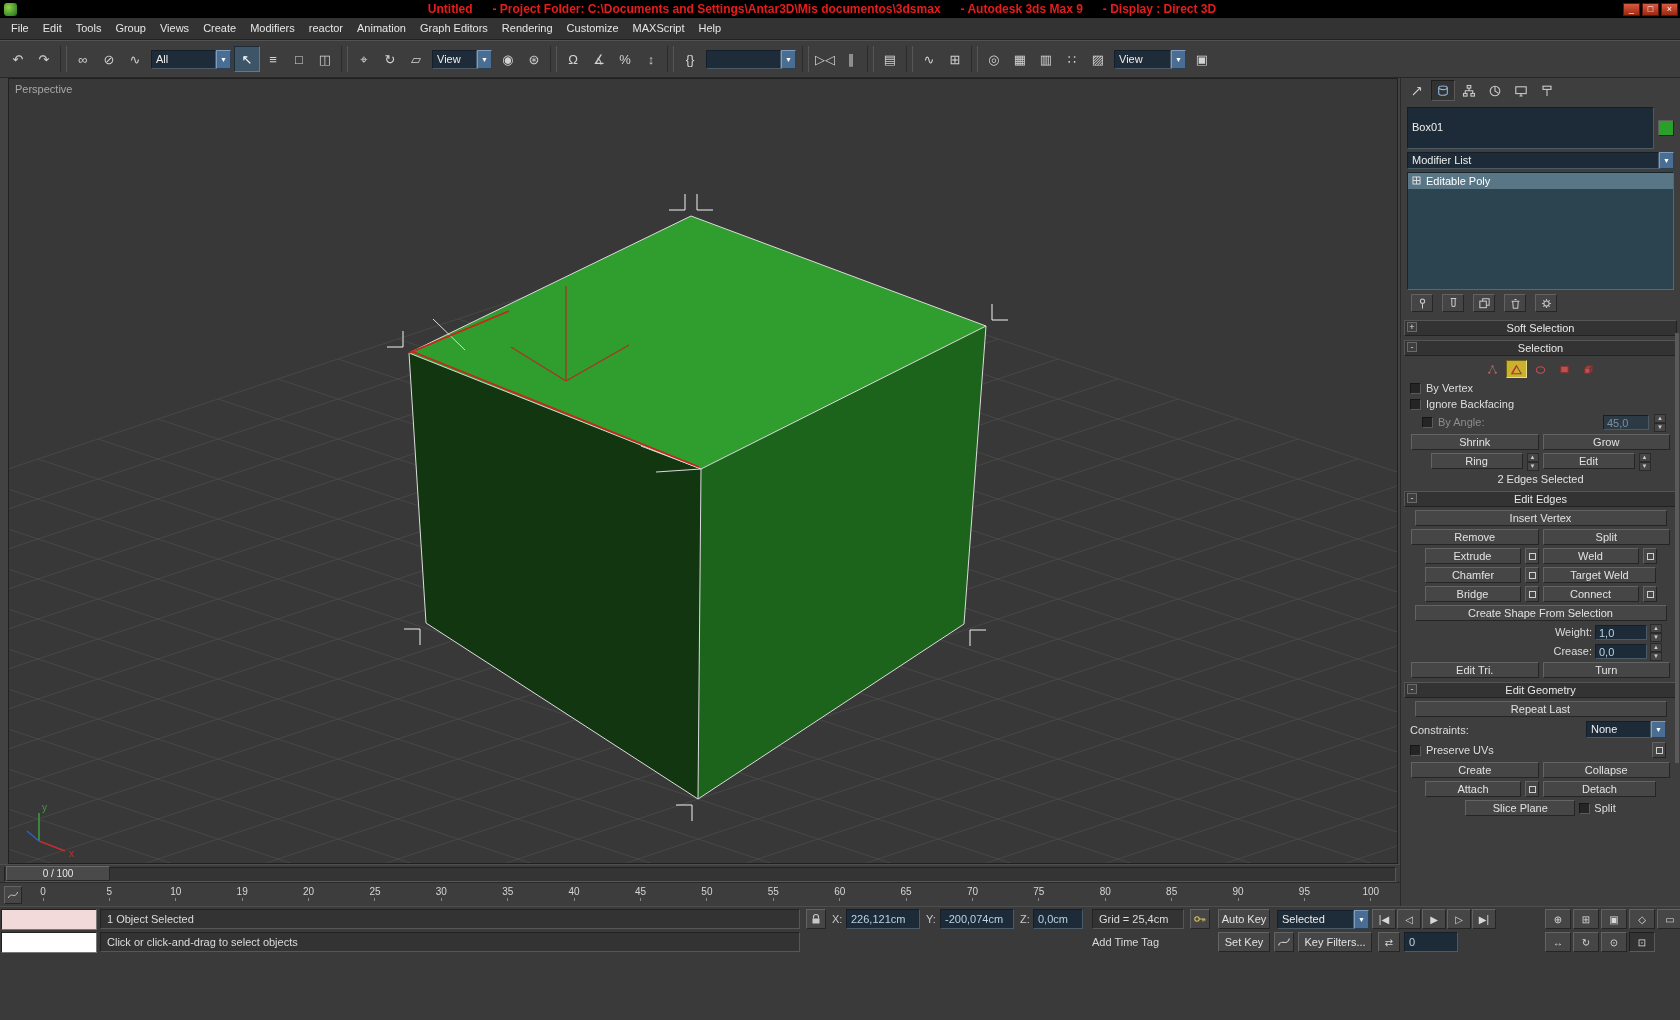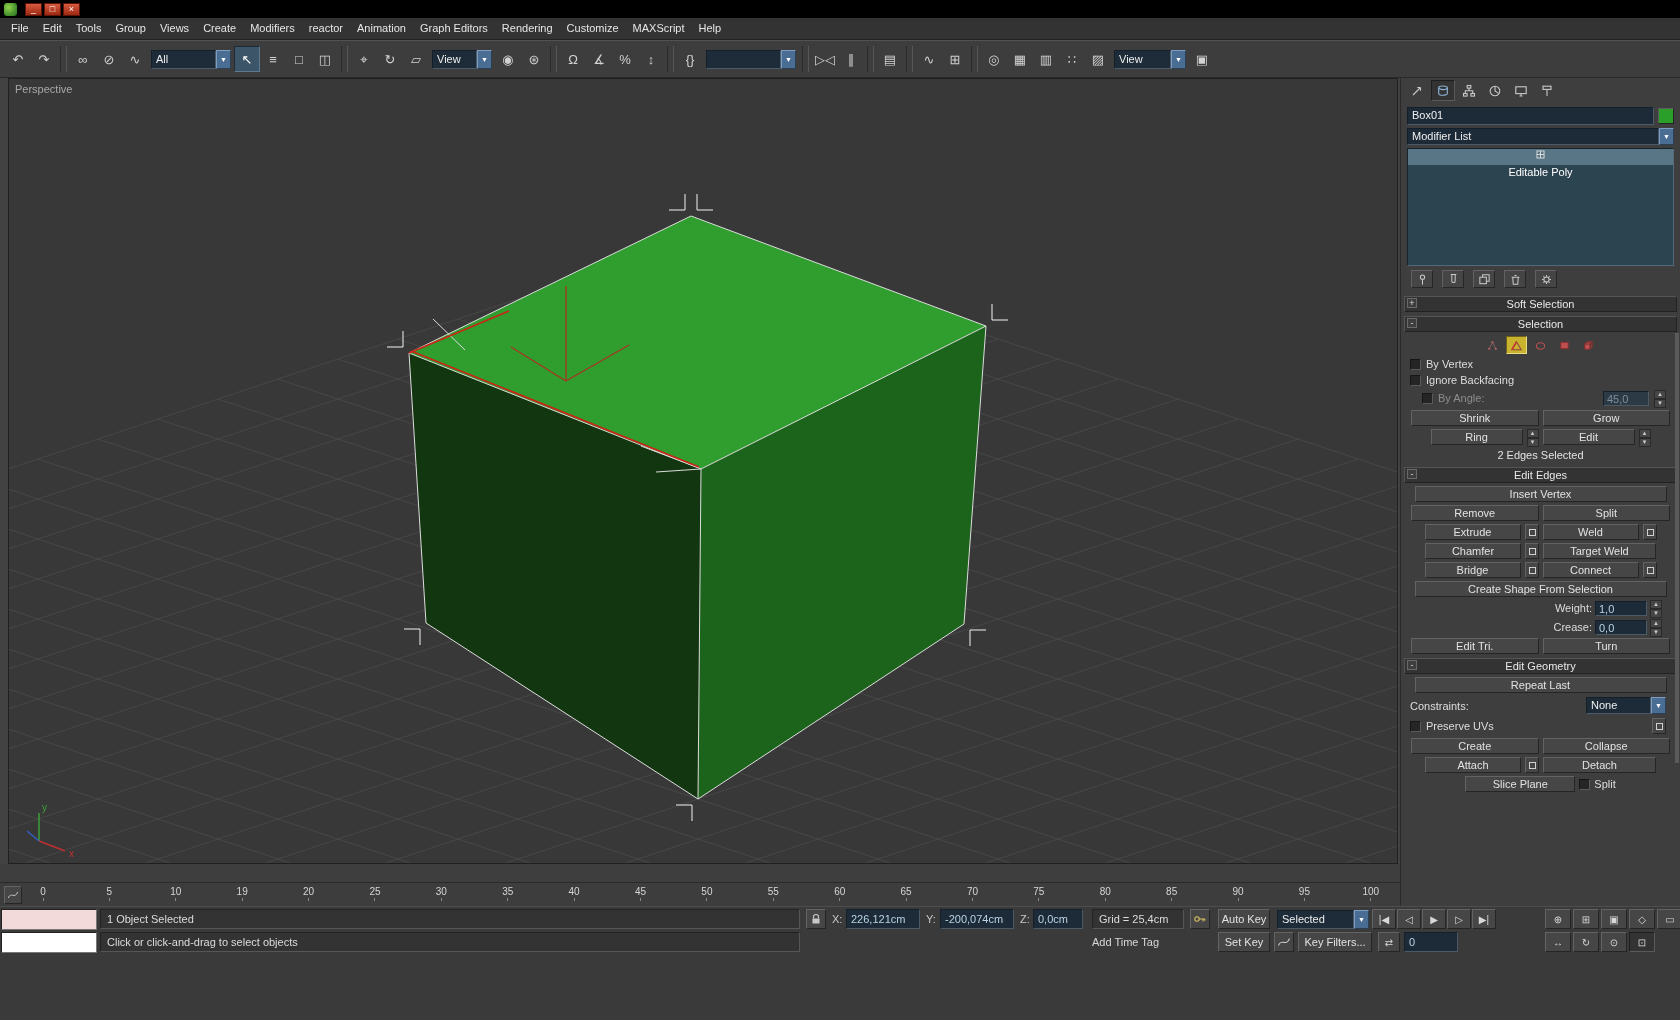--- a/index.html
+++ b/index.html
@@ -43,32 +43,32 @@
   
   #cmdpanel{position:absolute;left:1400px;top:78px;width:280px;height:828px;background:#3e3e3e;
             box-sizing:border-box;border-left:1px solid #2a2a2a;overflow:hidden;}
   #paneltabs{height:26px;display:flex;gap:2px;padding:2px 4px;box-sizing:border-box;}
   .ptab{width:24px;height:21px;display:flex;align-items:center;justify-content:center;
         border:1px solid transparent;box-sizing:border-box;}
   .ptab.pressed{background:#333;border-color:#1e1e1e #5a5a5a #5a5a5a #1e1e1e;}
   .objrow{display:flex;gap:4px;margin:3px 6px;align-items:center;}
   .namefield{flex:1;height:16px;background:#1d2b38;border:1px solid;
              border-color:#141f29 #4a5a66 #4a5a66 #141f29;color:#f0f0f0;font-size:11px;
-             line-height:15px;padding:0 4px;}
+             line-height:15px;padding:12px 4px;}
   .swatch{width:16px;height:16px;border:1px solid;border-color:#5d5d5d #232323 #232323 #5d5d5d;
           box-sizing:border-box;}
   .combo{height:17px;margin:3px 6px;display:flex;}
   .cval{flex:1;background:#1d2b38;border:1px solid;border-color:#141f29 #4a5a66 #4a5a66 #141f29;
         color:#eee;font-size:11px;line-height:15px;padding:0 4px;}
   .carrow{width:15px;background:#4a6d94;color:#fff;font-size:7px;line-height:16px;text-align:center;
           border:1px solid;border-color:#7d9cc0 #2b3f55 #2b3f55 #7d9cc0;box-sizing:border-box;}
   .stackbox{margin:2px 6px;height:118px;background:#2c4350;border:1px solid;
             border-color:#16242c #546b77 #546b77 #16242c;box-sizing:border-box;}
   .stackrow{height:16px;background:#587685;display:flex;align-items:center;gap:4px;
-            padding:0 3px;color:#fff;font-size:11px;flex-direction:column;}
+            padding:0 3px;color:#fff;font-size:11px;}
   .slabel{flex:1;}
   #stacktools{display:flex;gap:9px;margin:4px 10px;}
   .stool{width:22px;height:18px;display:flex;align-items:center;justify-content:center;
          background:#454545;border:1px solid;border-color:#626262 #262626 #262626 #626262;box-sizing:border-box;}
   
   #rollouts{margin-top:8px;}
   .rhead{height:14px;margin:4px 3px 2px;background:#333;display:flex;align-items:center;
          border:1px solid;border-color:#555 #222 #222 #555;position:relative;box-sizing:content-box;}
   .pm{position:absolute;left:2px;top:1px;width:10px;height:10px;line-height:9px;text-align:center;
       background:#3e3e3e;border:1px solid #6a6a6a;font-size:9px;color:#ddd;box-sizing:border-box;}
@@ -137,20 +137,21 @@
   .flat{color:#d8d8d8;font-size:11px;line-height:20px;}
   .mini{border:1px solid;border-color:#222 #777 #777 #222;height:21px;}
 </style>
 </head>
 <body>
 
 <div id="app">
 
   <div id="titlebar">
     <div id="appicon"></div>
+    <div id="wtitle">Untitled      - Project Folder: C:\Documents and Settings\Antar3D\Mis documentos\3dsmax      - Autodesk 3ds Max 9      - Display : Direct 3D</div>
     <div style="display:flex">
       <div class="winbtn">_</div>
       <div class="winbtn">□</div>
       <div class="winbtn">×</div>
     </div>
   </div>
 
   <div id="menubar">
       <div class="menuitem">File</div>
       <div class="menuitem">Edit</div>
@@ -570,20 +571,24 @@
       </div>
       <div class="btnrow">
         <div class="pbtn" style="width:110px">Slice Plane</div>
         <span class="chk"></span>
         <span style="font-size:11px;color:#dedede;">Split</span>
       </div>
     </div>
     <div id="panelscroll"></div>
   </div>
 
+  <div id="trackbar">
+    <div id="tbtrack"></div>
+    <div id="tbhandle">0 / 100</div>
+  </div>
 
   <div id="timeline">
     <div id="minicurvebtn">
         <svg width="12" height="12" viewBox="0 0 14 14" fill="none" stroke="#c9c9c9" stroke-width="1.1">
           <path d="M1.5 10.5 C4.5 2.5, 9 12.5, 12.5 3.5"></path>
         </svg>
       </div>
     <div id="ticks">
         <div class="tick">0</div>
         <div class="tick">5</div>

